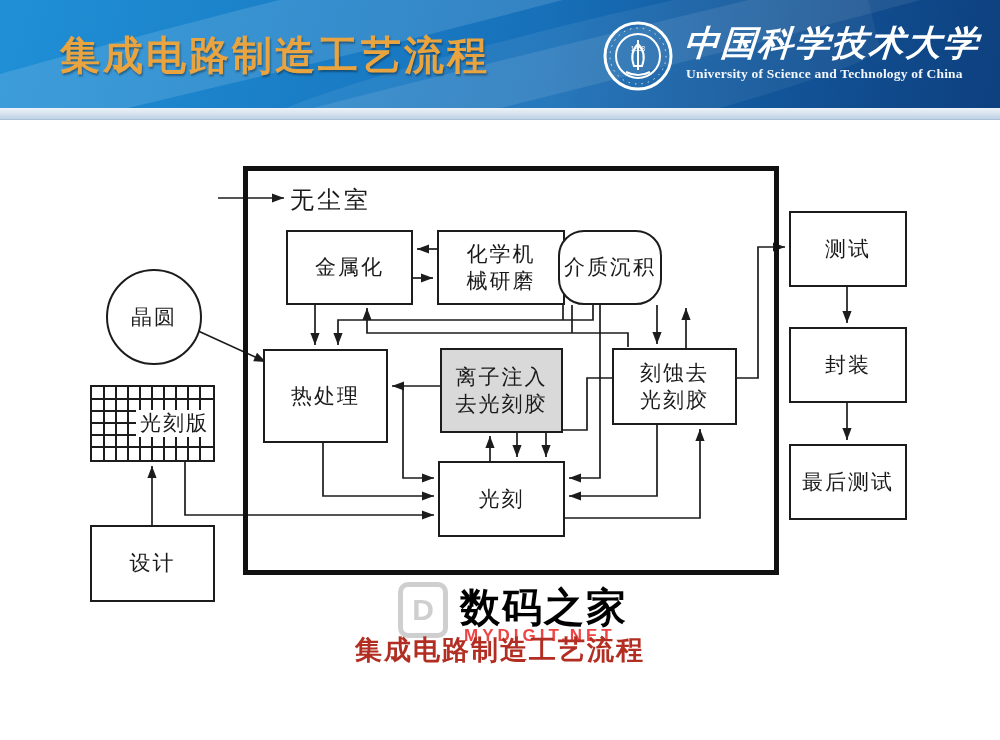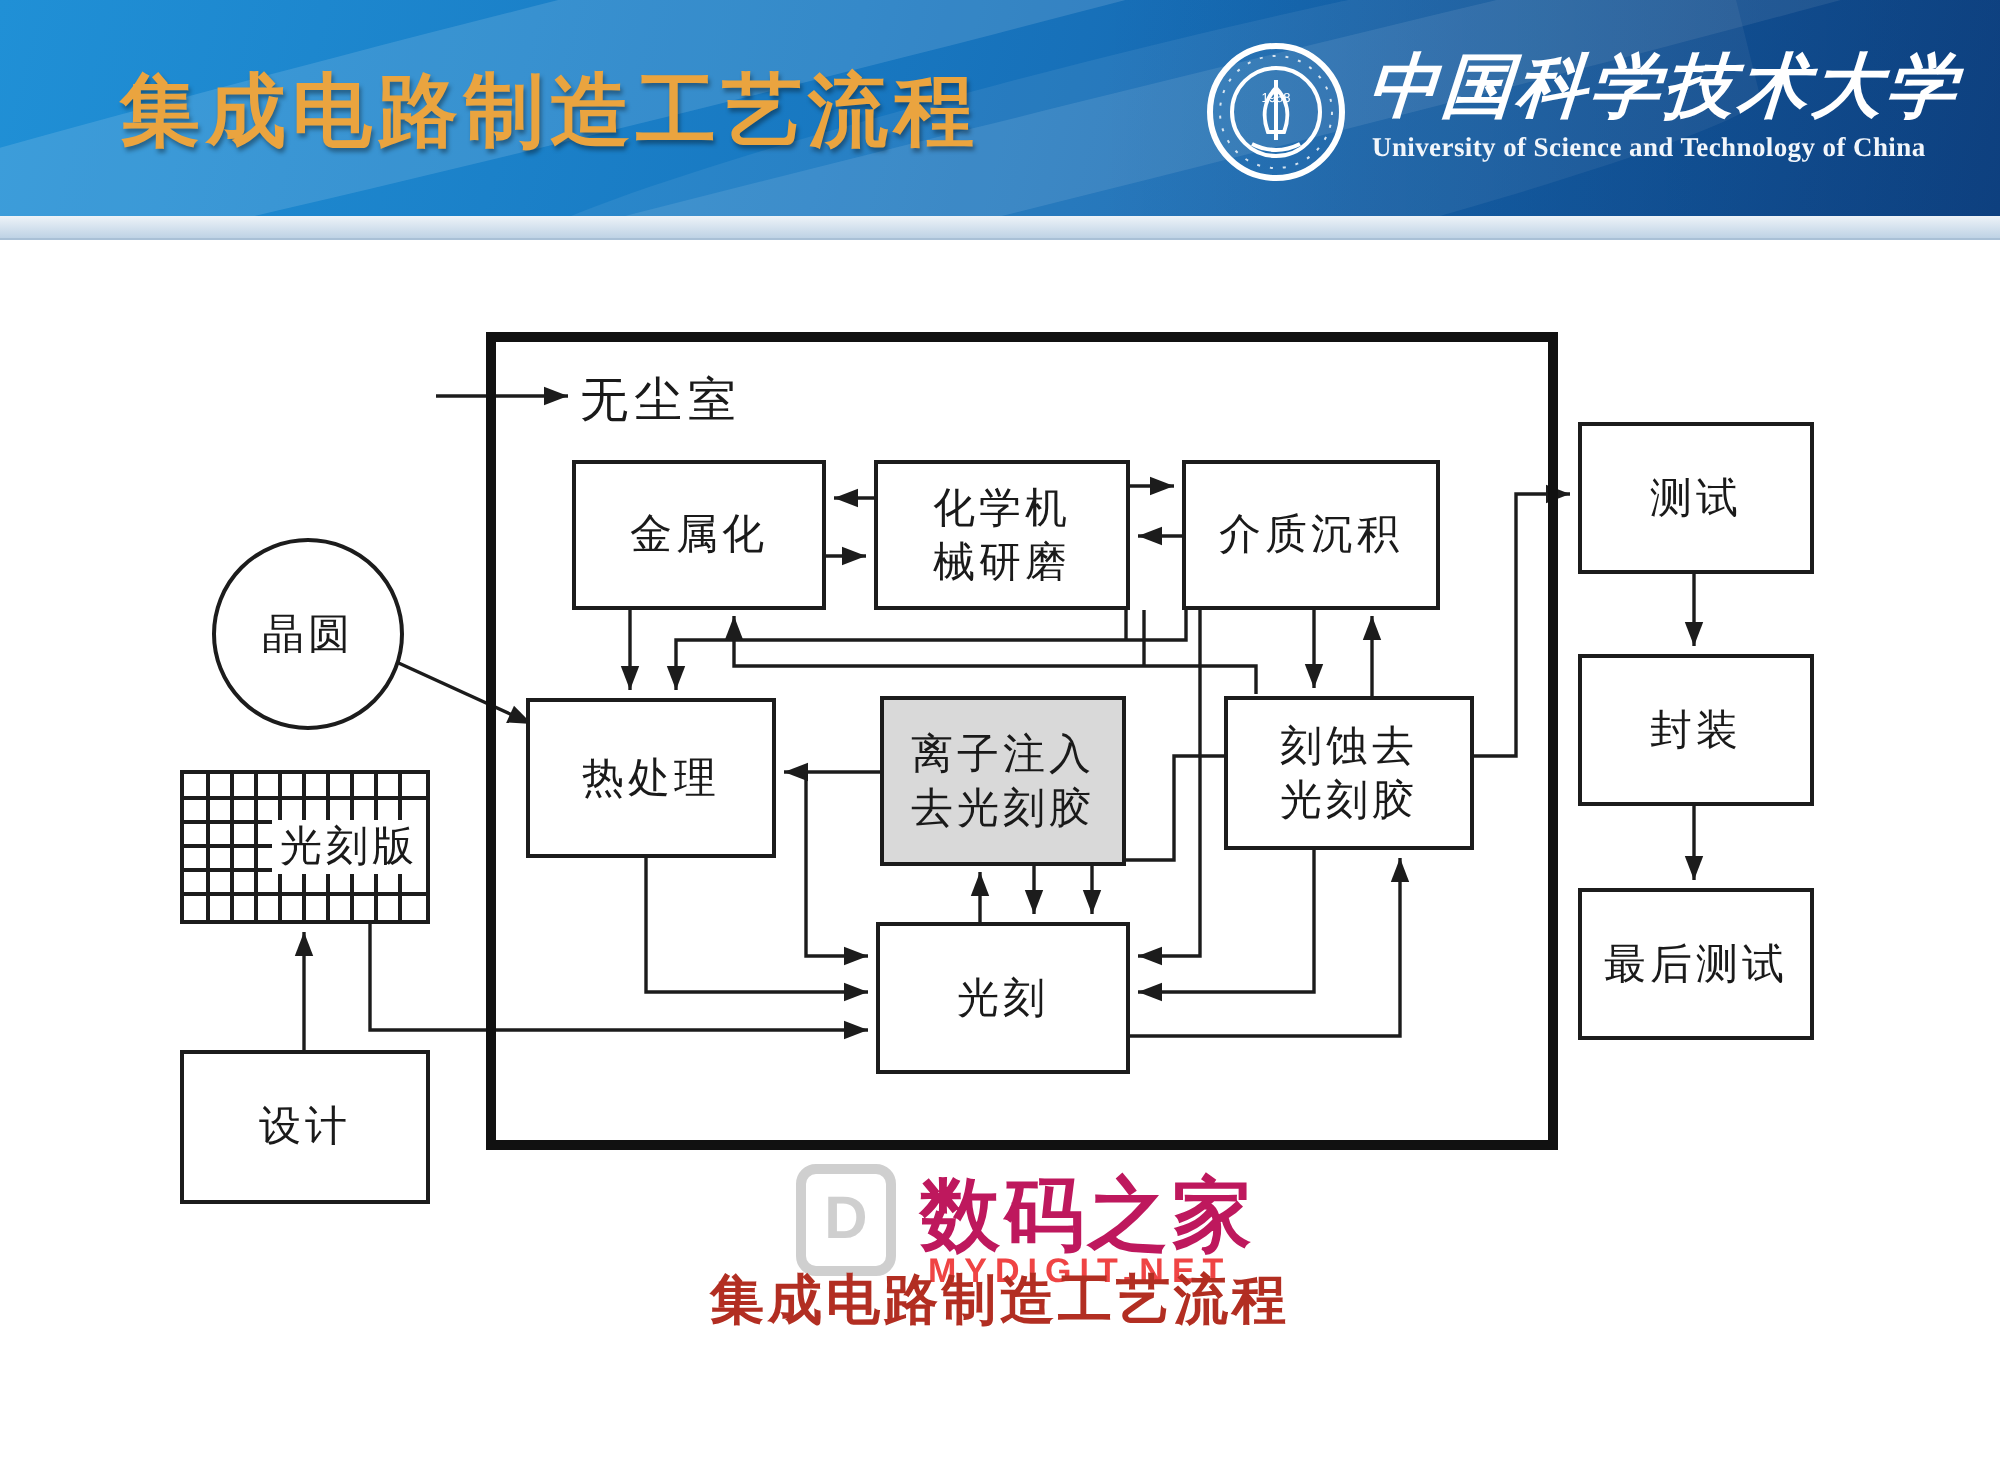--- a/index.html
+++ b/index.html
@@ -37,21 +37,21 @@
         font-family:"Liberation Serif","DejaVu Serif",serif;}
   #connectors{position:absolute;left:0;top:0;pointer-events:none;}
   .mask-node{padding:0;}
   .mask-label{position:relative;background:#ffffff;padding:0 4px;font-size:21px;letter-spacing:2px;}
   .mask-grid{position:absolute;inset:0;}
   
   .watermark{position:absolute;left:398px;top:580px;width:260px;height:75px;color:#c9c9c9;}
   .wm-logo{position:absolute;left:0;top:2px;width:50px;height:56px;border:5px solid #cfcfcf;
            border-radius:10px;box-sizing:border-box;display:flex;align-items:center;justify-content:center;
            font-size:30px;font-weight:bold;color:#cfcfcf;}
-  .wm-text{position:absolute;left:62px;top:0px;font-size:40px;font-weight:bold;color:#be185d;
+  .wm-text{position:absolute;left:62px;top:0px;font-size:40px;font-weight:bold;color:#000000;
            letter-spacing:2px;font-family:"Liberation Sans",sans-serif;white-space:nowrap;}
   .wm-sub{position:absolute;left:66px;top:46px;font-size:17px;font-weight:bold;color:#ef4444;
           letter-spacing:4px;white-space:nowrap;}
   .caption{position:absolute;left:0;top:632px;width:1000px;text-align:center;font-size:27px;
            font-weight:bold;color:#b22e22;letter-spacing:2px;
            font-family:"Liberation Sans","DejaVu Sans",sans-serif;}
   .pagenum{position:absolute;right:12px;top:700px;font-size:22px;color:#111;}
 </style>
 </head>
 <body>
@@ -152,23 +152,23 @@
     <span class="mask-label">光刻版</span>
   </div>
 
   <div class="node" style="left:90px;top:525px;width:125px;height:77px;"><span>设计</span></div>
 
   <div class="node" style="left:286px;top:230px;width:127px;height:75px;"><span>金属化</span></div>
 
   <div class="node" style="left:437px;top:230px;width:128px;height:75px;"><span>化学机
 械研磨</span></div>
 
-  <div class="node" style="left:591px;top:230px;width:129px;height:75px;"><span>介质沉积</span></div>
+  <div class="node" style="left:558px;top:230px;width:104px;height:75px;border-radius:26px;"><span>介质沉积</span></div>
 
-  <div class="node" style="left:263px;top:349px;width:125px;height:80px;"><span>热处理</span></div>
+  <div class="node" style="left:263px;top:349px;width:125px;height:94px;"><span>热处理</span></div>
 
   <div class="node gray" style="left:440px;top:348px;width:123px;height:85px;"><span>离子注入
 去光刻胶</span></div>
 
   <div class="node" style="left:612px;top:348px;width:125px;height:77px;"><span>刻蚀去
 光刻胶</span></div>
 
   <div class="node" style="left:438px;top:461px;width:127px;height:76px;"><span>光刻</span></div>
 
   <div class="node" style="left:789px;top:211px;width:118px;height:76px;align-items:center;"><span>测试</span></div>

